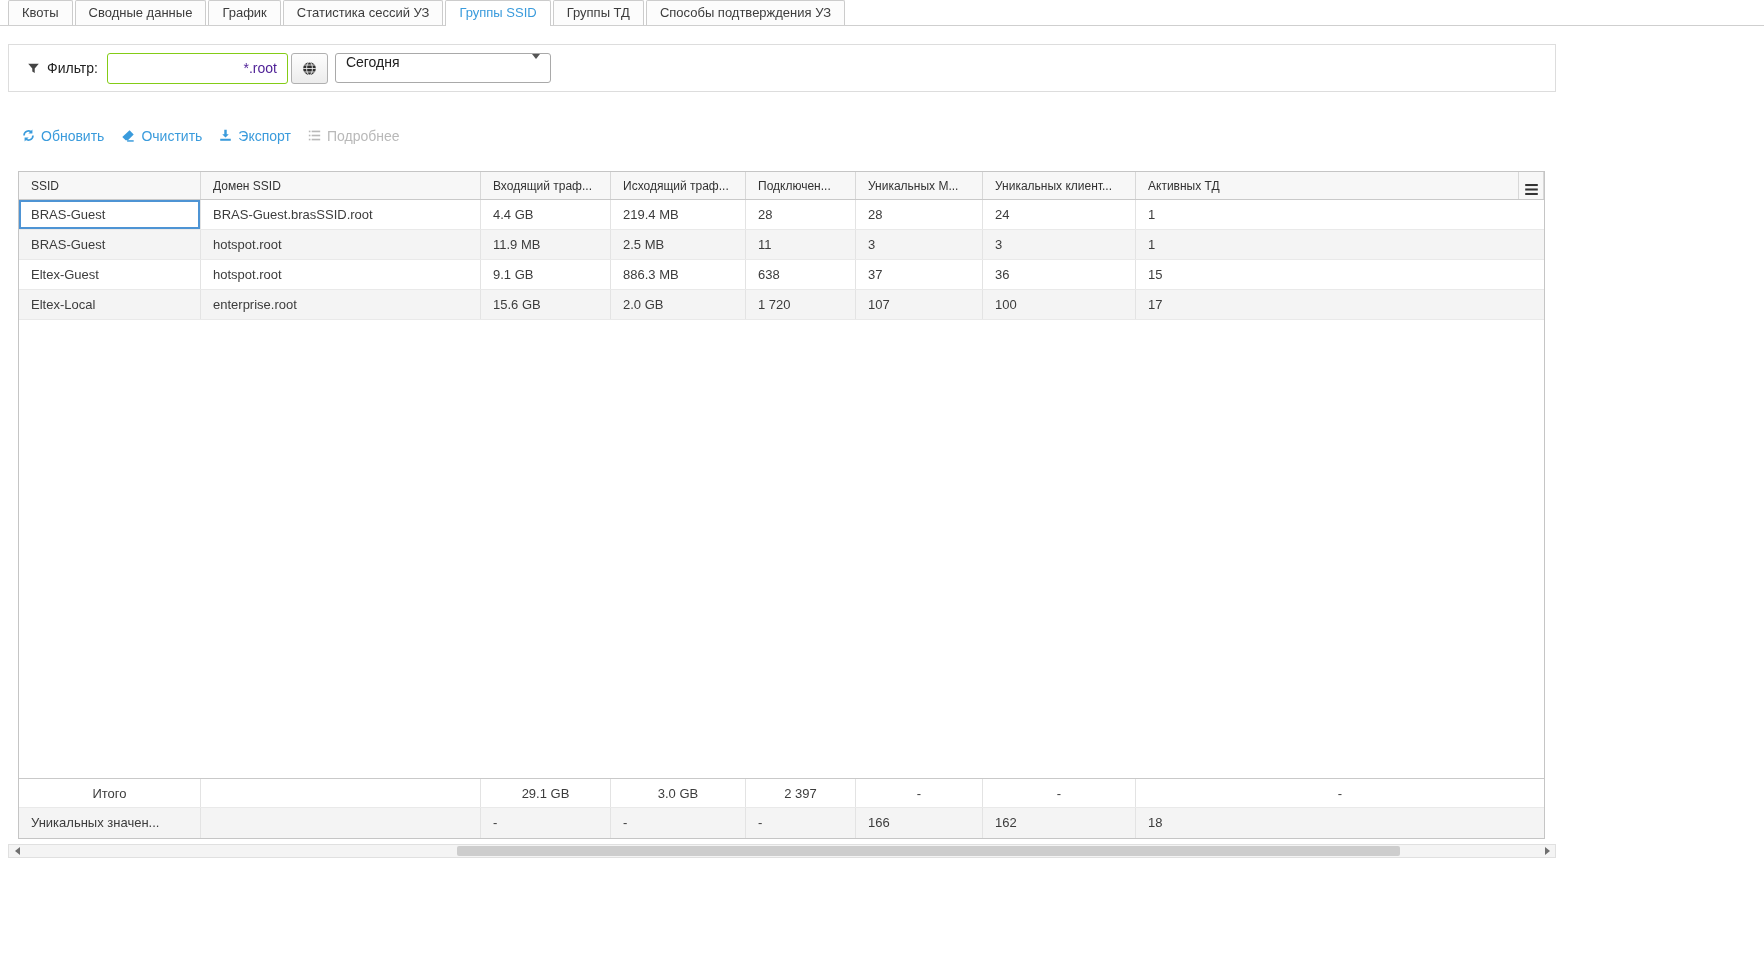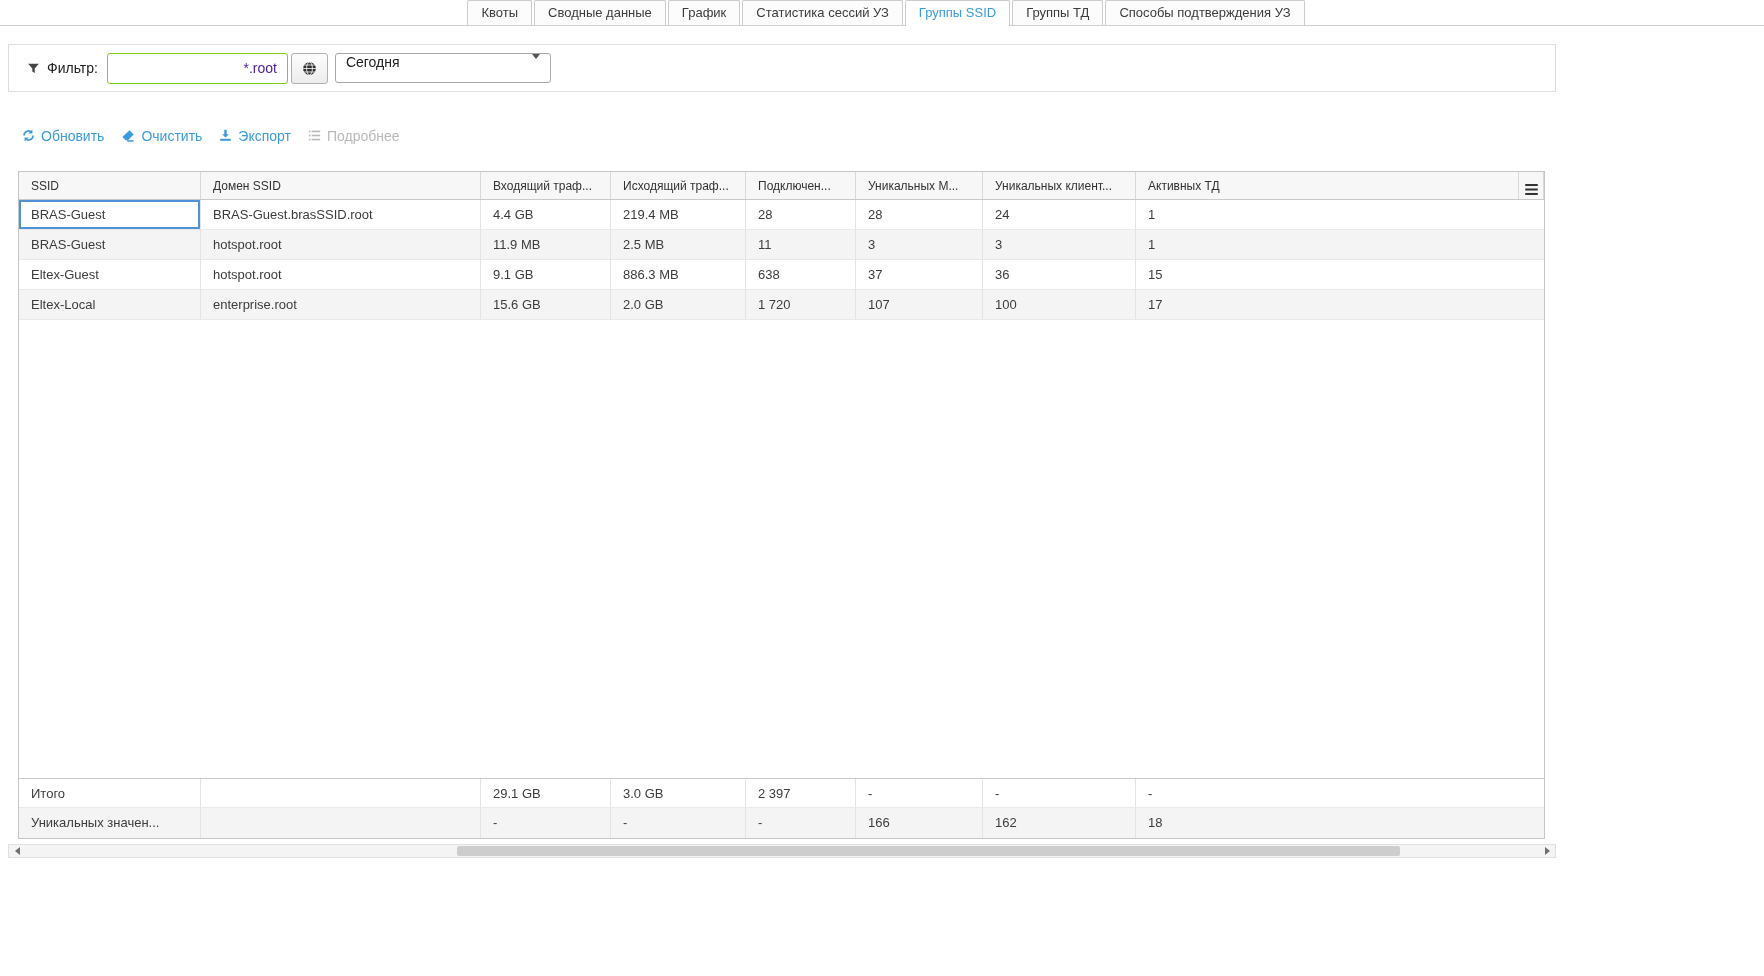--- a/index.html
+++ b/index.html
@@ -1,20 +1,20 @@
 <!DOCTYPE html>
 <html><head>
 <meta charset="utf-8">
 <style>
   * { box-sizing: border-box; margin: 0; padding: 0; }
   html,body { width: 1764px; height: 976px; background: #fff; overflow: hidden; }
   body { font-family: "Liberation Sans", "DejaVu Sans", sans-serif; color: #3c3c3c; font-size: 13px; }
 
   
-  .tabbar { display: flex; align-items: flex-end; height: 26px; border-bottom: 1px solid #cfcfcf; padding-left: 8px; gap: 2px; background: #fff; justify-content: center; }
+  .tabbar { display: flex; align-items: flex-end; height: 26px; border-bottom: 1px solid #cfcfcf; padding-left: 8px; gap: 2px; background: #fff; }
   .tab { border: 1px solid #ccc; border-bottom: none; border-radius: 2px 2px 0 0; padding: 4px 13px 5px; font-size: 13px; color: #3c3c3c; background: #fcfcfc; cursor: pointer; white-space: nowrap; }
   .tab.active { color: #3a9bdc; background: #fff; position: relative; margin-bottom: -1px; padding-bottom: 6px; z-index: 2; }
 
   
   .filter-panel { margin: 18px 0 0 8px; width: 1548px; height: 48px; border: 1px solid #ddd; display: flex; align-items: center; padding: 0 18px; background: #fff; }
   .funnel { display: inline-flex; margin-right: 7px; }
   .filter-label { font-size: 14px; color: #222; margin-right: 9px; }
   .filter-input { width: 181px; height: 31px; border: 1px solid #84cc16; border-radius: 3px; padding: 0 10px; font-size: 14px; color: #4c1d95; font-family: inherit; outline: none; text-align: right; }
   .globe-btn { width: 37px; height: 31px; border: 1px solid #b0b0b0; border-radius: 3px; background: linear-gradient(#fdfdfd, #ececec); display: flex; align-items: center; justify-content: center; cursor: pointer; margin-left: 3px; }
   .select { width: 216px; height: 30px; border: 1px solid #a9a9a9; border-radius: 3px; background: #fff; display: flex; align-items: flex-start; justify-content: space-between; padding: 0 10px; font-size: 14px; color: #222; cursor: pointer; margin-left: 7px; }
@@ -39,21 +39,21 @@
   .c6 { width: 153px; flex: none; }
   .c7 { flex: 1; }
   .c8 { width: 25px; flex: none; display: flex; align-items: center; justify-content: center; padding: 0; cursor: pointer; }
   .thead { height: 28px; background: #f7f7f7; border-bottom: 1px solid #c9c9c9; }
   .thead .cell { font-size: 12px; color: #333; padding-top: 7px; border-right: 1px solid #d8d8d8; }
   .brow { border-bottom: 1px solid #e9e9e9; background: #fff; }
   .brow.even { background: #f4f4f4; }
   .cell.sel { box-shadow: inset 0 0 0 2px #4e94d4; }
   .filler { flex: 1; background: #fff; }
   .frow { background: #fff; }
-  .frow.first { border-top: 1px solid #c9c9c9; border-bottom: 1px solid #e9e9e9; }
+  .frow.first { border-top: 1px solid #c9c9c9; border-bottom: 1px solid #e9e9e9; text-align: center; }
   .frow.even { background: #f4f4f4; }
 
   
   .hscroll { position: relative; margin: 5px 0 0 8px; width: 1548px; height: 14px; background: #f4f4f4; border: 1px solid #e0e0e0; }
   .hs-arrow { position: absolute; top: 0; width: 16px; height: 12px; display: flex; align-items: center; justify-content: center; cursor: pointer; }
   .hs-left { left: 0; } .hs-right { right: 0; }
   .tri-l { width: 0; height: 0; border-top: 4px solid transparent; border-bottom: 4px solid transparent; border-right: 5px solid #6f6f6f; }
   .tri-r { width: 0; height: 0; border-top: 4px solid transparent; border-bottom: 4px solid transparent; border-left: 5px solid #6f6f6f; }
   .hs-thumb { position: absolute; top: 1px; height: 10px; left: 29%; width: 61%; background: #cdcdcd; border-radius: 2px; cursor: pointer; }
 </style>

